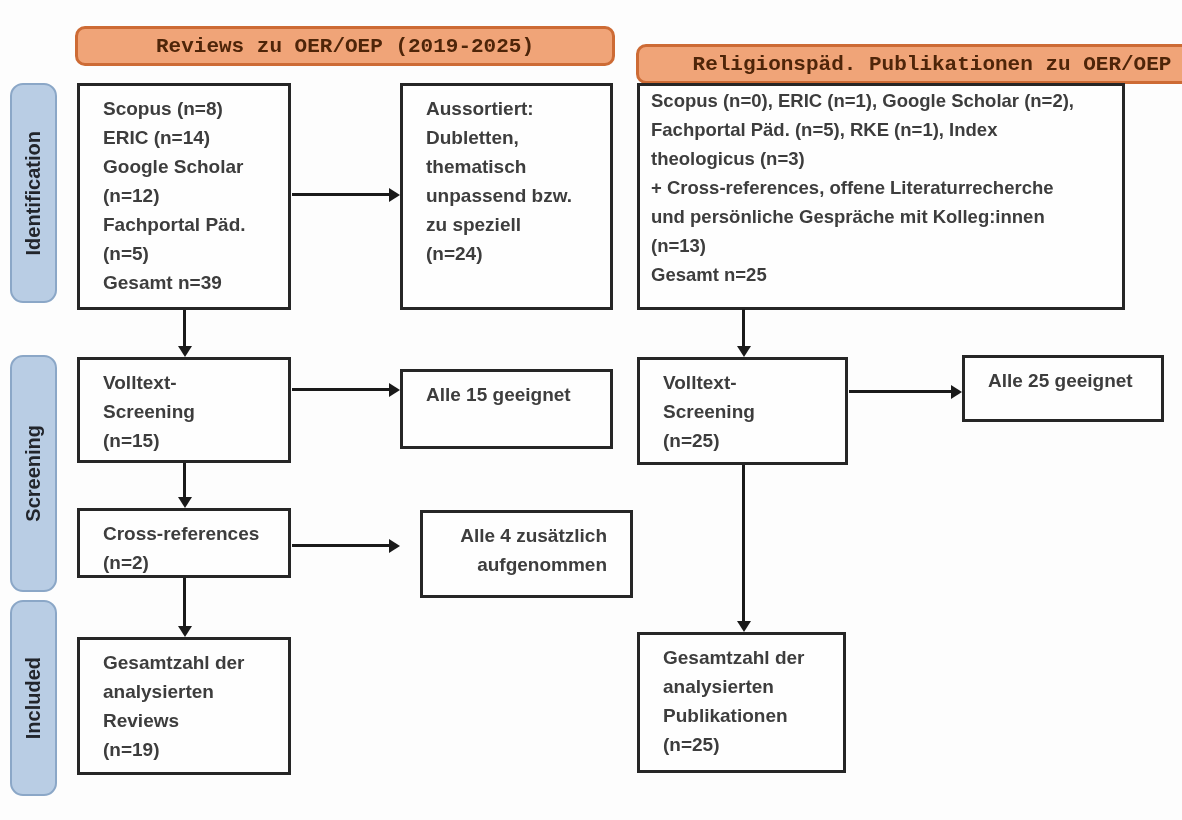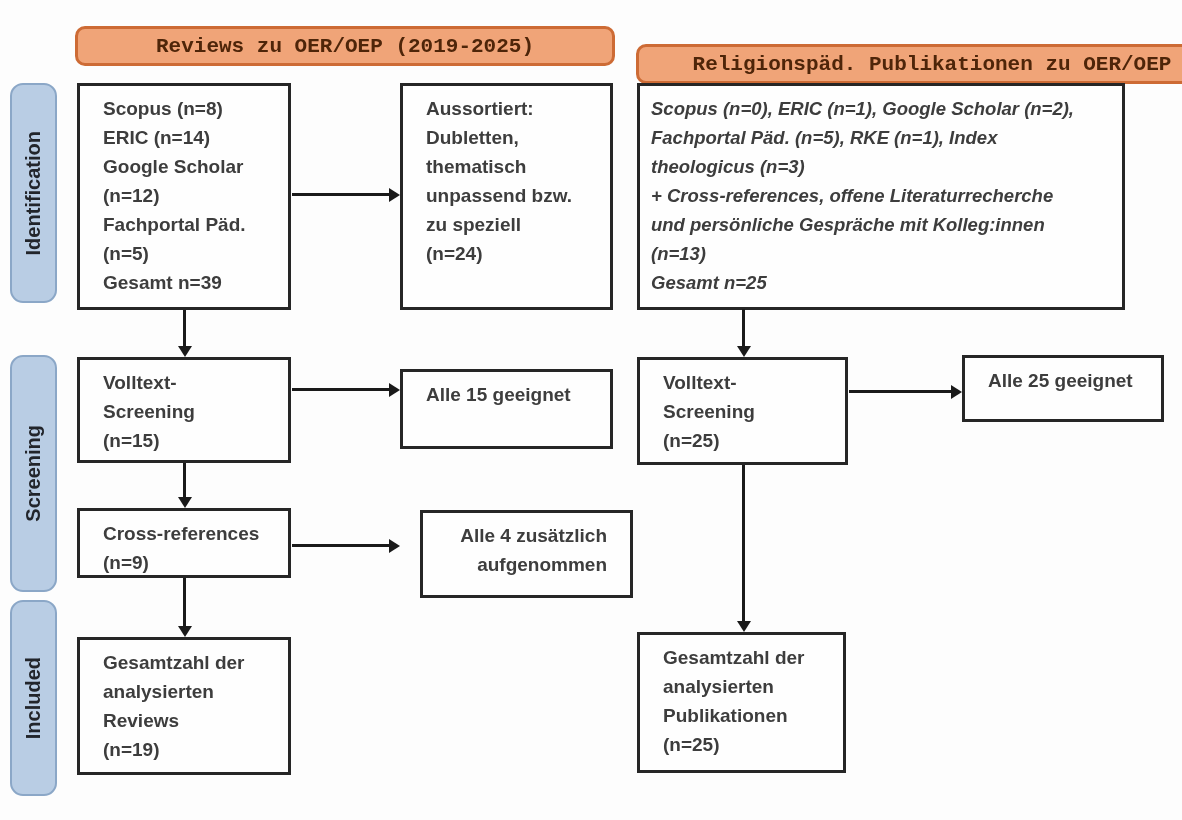--- a/index.html
+++ b/index.html
@@ -52,21 +52,21 @@
     position:absolute;
     box-sizing:border-box;
     background:#fefefe;
     border:3px solid var(--box-border);
     color:var(--box-text);
     font-size:19px;font-weight:700;
     line-height:29px;
     padding:8px 23px;
     white-space:pre-line;
   }
-  .node.wide{font-size:18.5px;padding:8px 11px;font-style:italic;}
+  .node.wide{font-size:18.5px;padding:0 11px;}
   .arrow-h{
     position:absolute;height:3px;background:var(--arrow);
   }
   .arrow-h::after{
     content:'';position:absolute;left:100%;top:50%;
     transform:translateY(-50%);
     border-top:7px solid transparent;
     border-bottom:7px solid transparent;
     border-left:11px solid var(--arrow);
   }
@@ -114,21 +114,21 @@
 Dubletten,
 thematisch
 unpassend bzw.
 zu speziell
 (n=24)</div>
   <div class="node" style="left:77px;top:357px;width:214px;height:106px;">Volltext-
 Screening
 (n=15)</div>
   <div class="node" style="left:400px;top:369px;width:213px;height:80px;">Alle 15 geeignet</div>
   <div class="node" style="left:77px;top:508px;width:214px;height:70px;">Cross-references
-(n=9)</div>
+(n=2)</div>
   <div class="node" style="left:420px;top:510px;width:213px;height:88px;text-align:right;">Alle 4 zusätzlich
 aufgenommen</div>
   <div class="node" style="left:77px;top:637px;width:214px;height:138px;">Gesamtzahl der
 analysierten
 Reviews
 (n=19)</div>
 
   <div class="node wide" style="left:637px;top:83px;width:488px;height:227px;">Scopus (n=0), ERIC (n=1), Google Scholar (n=2),
 Fachportal Päd. (n=5), RKE (n=1), Index
 theologicus (n=3)

